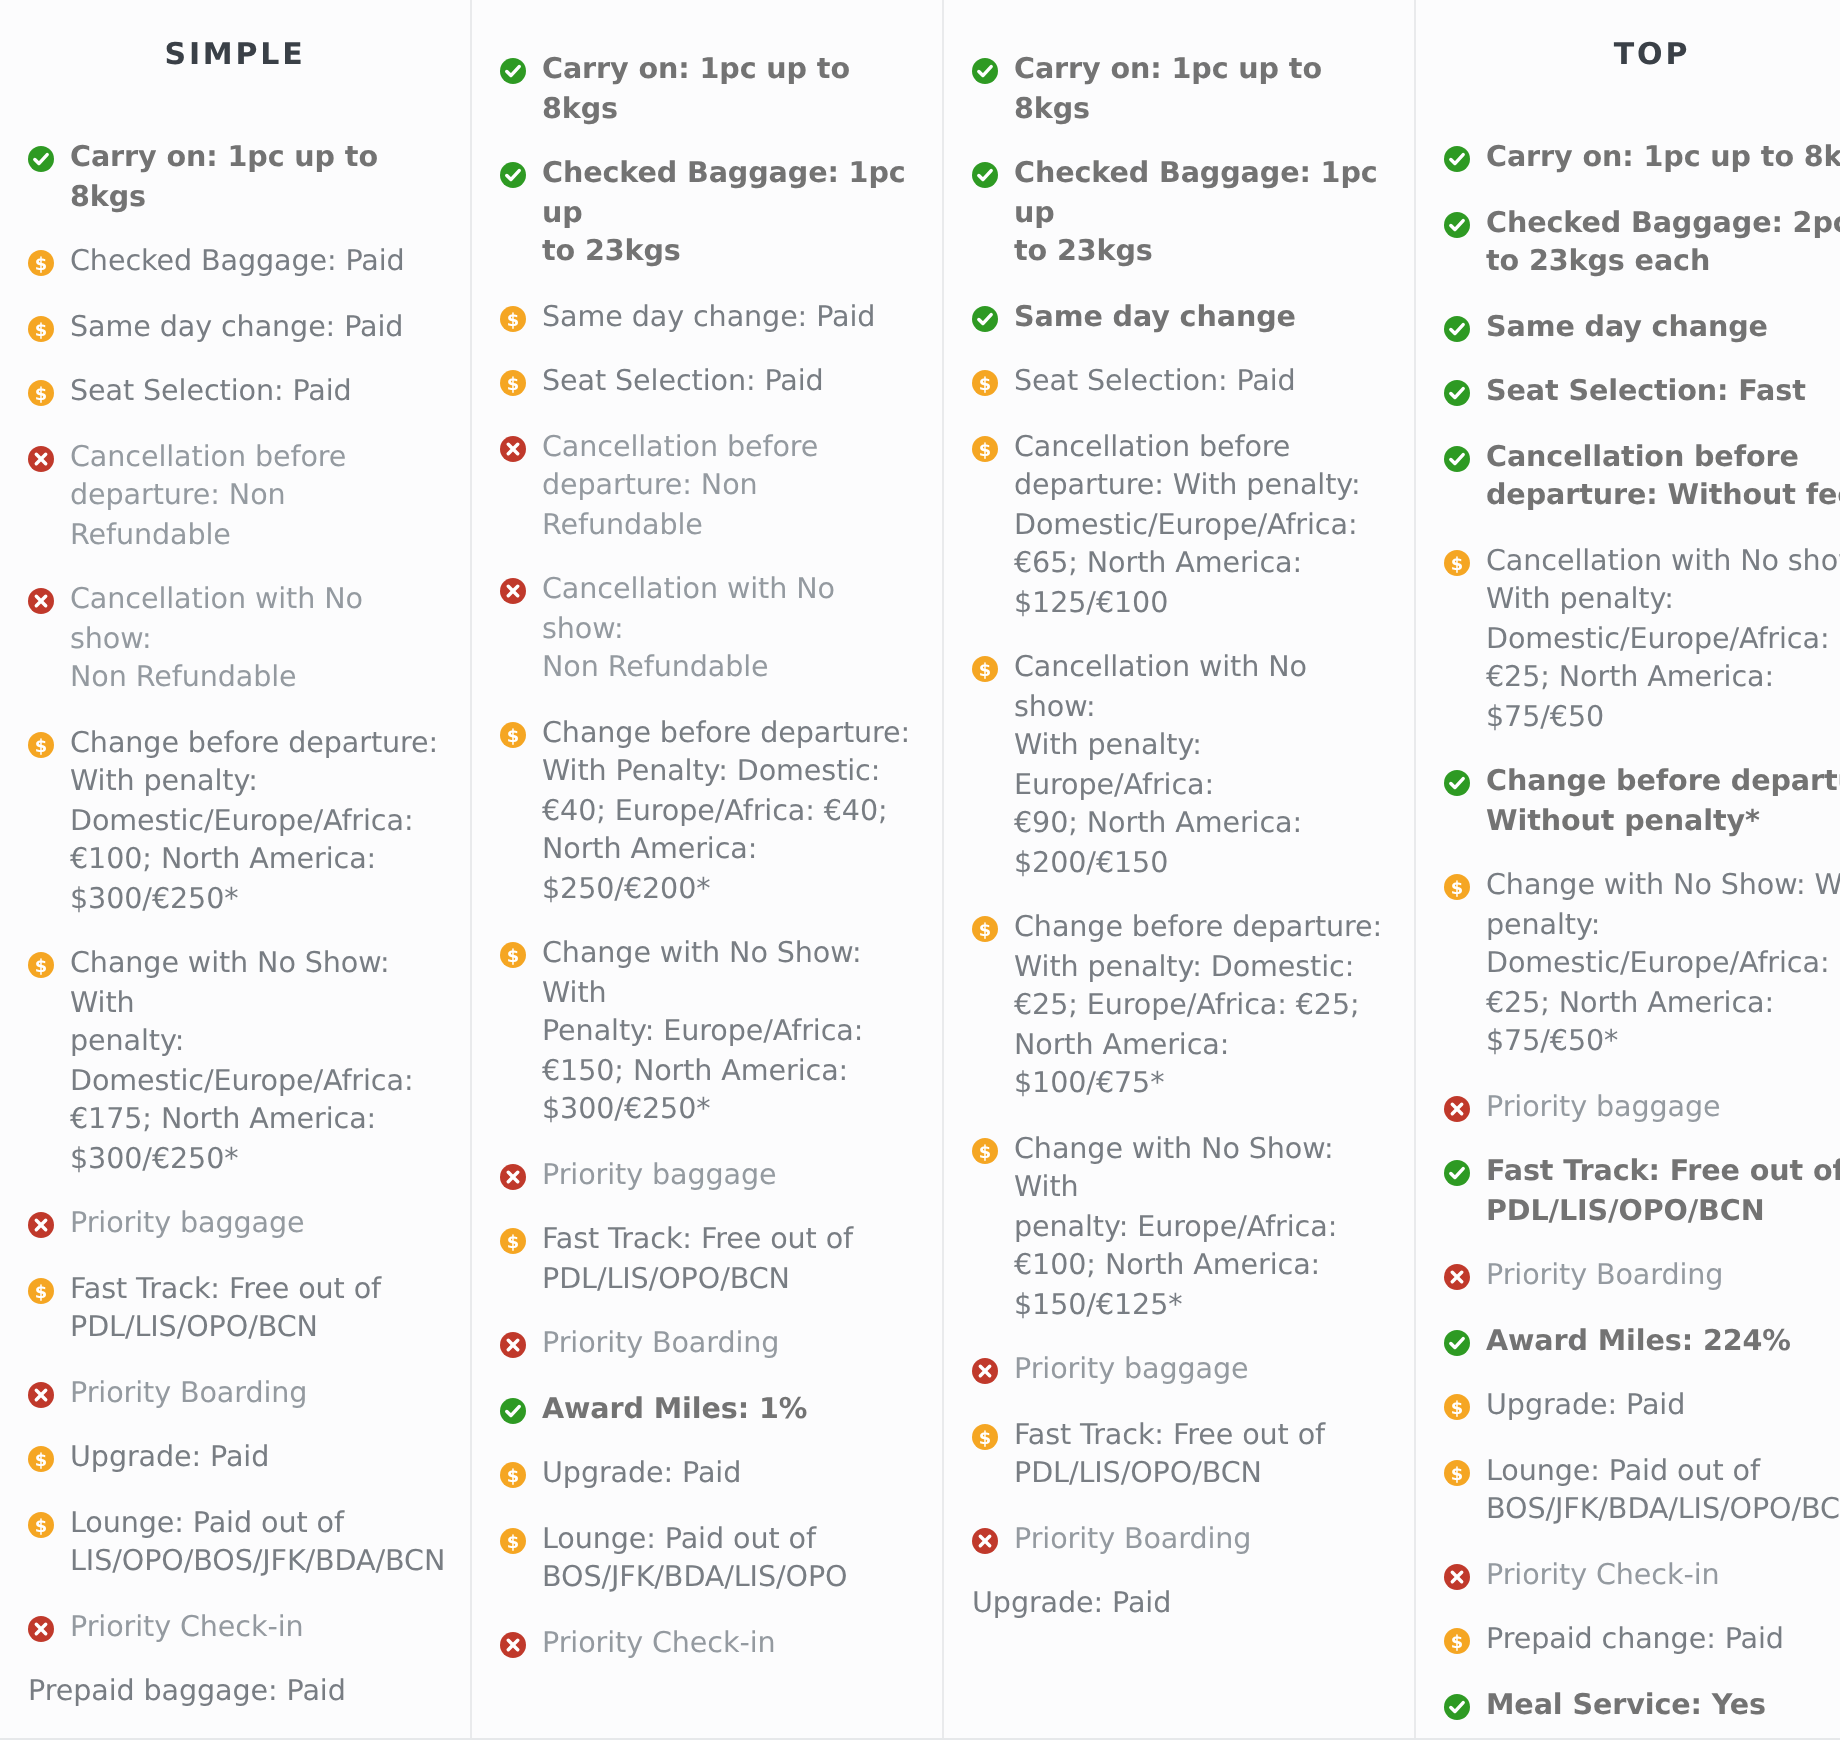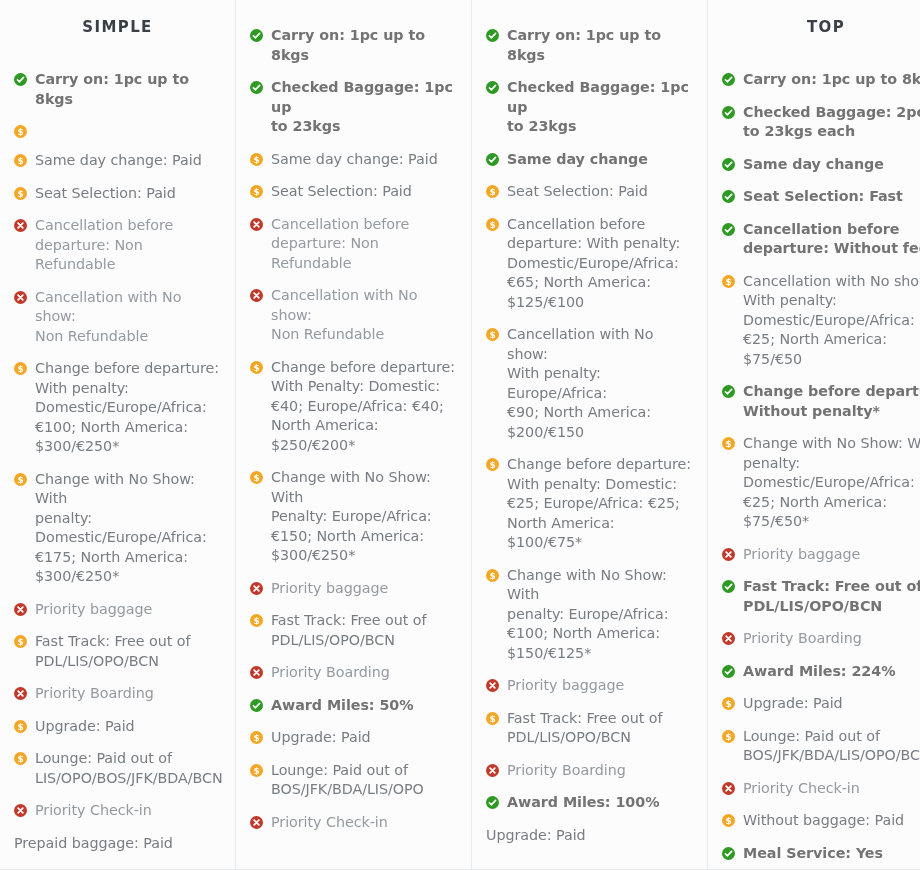--- a/index.html
+++ b/index.html
@@ -108,20 +108,21 @@
           </span>
           <span class="feat-text">Carry on: 1pc up to 8kgs</span>
         </li>
         <li class="feat-item paid">
           <span class="feat-icon">
             <svg viewBox="0 0 16 16" xmlns="http://www.w3.org/2000/svg">
               <circle cx="8" cy="8" r="8" fill="#f5a623"></circle>
               <text x="8" y="12.2" text-anchor="middle" font-family="DejaVu Sans, sans-serif" font-size="11" font-weight="700" fill="#ffffff">$</text>
             </svg>
           </span>
+          <span class="feat-text">Checked Baggage: Paid</span>
         </li>
         <li class="feat-item paid">
           <span class="feat-icon">
             <svg viewBox="0 0 16 16" xmlns="http://www.w3.org/2000/svg">
               <circle cx="8" cy="8" r="8" fill="#f5a623"></circle>
               <text x="8" y="12.2" text-anchor="middle" font-family="DejaVu Sans, sans-serif" font-size="11" font-weight="700" fill="#ffffff">$</text>
             </svg>
           </span>
           <span class="feat-text">Same day change: Paid</span>
         </li>
@@ -353,21 +354,21 @@
           </span>
           <span class="feat-text">Priority Boarding</span>
         </li>
         <li class="feat-item included">
           <span class="feat-icon">
             <svg viewBox="0 0 16 16" xmlns="http://www.w3.org/2000/svg">
               <circle cx="8" cy="8" r="8" fill="#2e9a23"></circle>
               <path d="M4.2 8.3 L6.7 10.8 L11.8 5.3" stroke="#ffffff" stroke-width="2.1" fill="none" stroke-linecap="round" stroke-linejoin="round"></path>
             </svg>
           </span>
-          <span class="feat-text">Award Miles: 50%</span>
+          <span class="feat-text">Award Miles: 1%</span>
         </li>
         <li class="feat-item paid">
           <span class="feat-icon">
             <svg viewBox="0 0 16 16" xmlns="http://www.w3.org/2000/svg">
               <circle cx="8" cy="8" r="8" fill="#f5a623"></circle>
               <text x="8" y="12.2" text-anchor="middle" font-family="DejaVu Sans, sans-serif" font-size="11" font-weight="700" fill="#ffffff">$</text>
             </svg>
           </span>
           <span class="feat-text">Upgrade: Paid</span>
         </li>
@@ -501,29 +502,20 @@
         </li>
         <li class="feat-item excluded">
           <span class="feat-icon">
             <svg viewBox="0 0 16 16" xmlns="http://www.w3.org/2000/svg">
               <circle cx="8" cy="8" r="8" fill="#c0392b"></circle>
               <path d="M5.1 5.1 L10.9 10.9 M10.9 5.1 L5.1 10.9" stroke="#ffffff" stroke-width="2.1" stroke-linecap="round"></path>
             </svg>
           </span>
           <span class="feat-text">Priority Boarding</span>
         </li>
-        <li class="feat-item included">
-          <span class="feat-icon">
-            <svg viewBox="0 0 16 16" xmlns="http://www.w3.org/2000/svg">
-              <circle cx="8" cy="8" r="8" fill="#2e9a23"></circle>
-              <path d="M4.2 8.3 L6.7 10.8 L11.8 5.3" stroke="#ffffff" stroke-width="2.1" fill="none" stroke-linecap="round" stroke-linejoin="round"></path>
-            </svg>
-          </span>
-          <span class="feat-text">Award Miles: 100%</span>
-        </li>
         <li class="feat-item paid">
           <span class="feat-text">Upgrade: Paid</span>
         </li>
       </ul>
     </div>
     <div class="fare-col clipped">
       <div class="col-title">TOP</div>
       <ul class="feat-list">
         <li class="feat-item included">
           <span class="feat-icon">
@@ -673,21 +665,21 @@
           </span>
           <span class="feat-text">Priority Check-in</span>
         </li>
         <li class="feat-item paid">
           <span class="feat-icon">
             <svg viewBox="0 0 16 16" xmlns="http://www.w3.org/2000/svg">
               <circle cx="8" cy="8" r="8" fill="#f5a623"></circle>
               <text x="8" y="12.2" text-anchor="middle" font-family="DejaVu Sans, sans-serif" font-size="11" font-weight="700" fill="#ffffff">$</text>
             </svg>
           </span>
-          <span class="feat-text">Without baggage: Paid</span>
+          <span class="feat-text">Prepaid change: Paid</span>
         </li>
         <li class="feat-item included">
           <span class="feat-icon">
             <svg viewBox="0 0 16 16" xmlns="http://www.w3.org/2000/svg">
               <circle cx="8" cy="8" r="8" fill="#2e9a23"></circle>
               <path d="M4.2 8.3 L6.7 10.8 L11.8 5.3" stroke="#ffffff" stroke-width="2.1" fill="none" stroke-linecap="round" stroke-linejoin="round"></path>
             </svg>
           </span>
           <span class="feat-text">Meal Service: Yes</span>
         </li>

